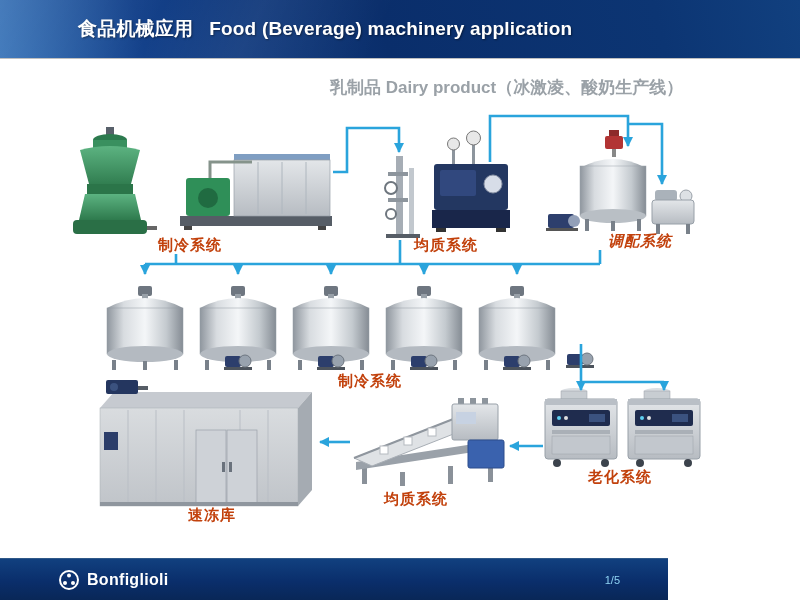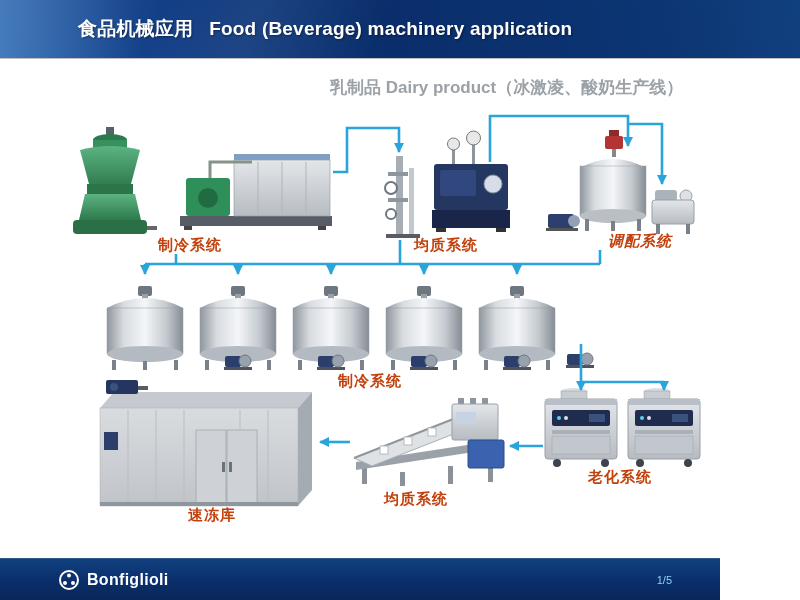--- a/index.html
+++ b/index.html
@@ -24,21 +24,21 @@
   .subtitle {
     position:absolute; left:330px; top:76px; width:455px; 
     font-size:17px; font-weight:bold; color:#9aa1a7; z-index:2; white-space:nowrap;
   }
   .sys-label {
     position:absolute; font-size:15px; font-weight:bold; color:#c2410c;
     letter-spacing:1px; z-index:2; white-space:nowrap;
   }
   .diagram-svg { position:absolute; left:0; top:0; z-index:1; }
   .footer {
-    position:absolute; left:0; top:558px; width:720px; height:42px; z-index:3;
+    position:absolute; left:0; top:558px; width:668px; height:42px; z-index:3;
     background:linear-gradient(180deg,#11407f 0%,#0a2e6b 55%,#092757 100%);
     border-top:1px solid rgba(120,180,230,0.35);
     display:flex; align-items:center;
   }
   .brand { display:flex; align-items:center; gap:7px; margin-left:58px; }
   .brand-text { color:#fff; font-size:16px; font-weight:bold; letter-spacing:0.3px; }
   .page-num { position:absolute; right:48px; top:50%; transform:translateY(-50%);
               font-size:11px; color:#8fd2f2; }
 </style>
 </head>

